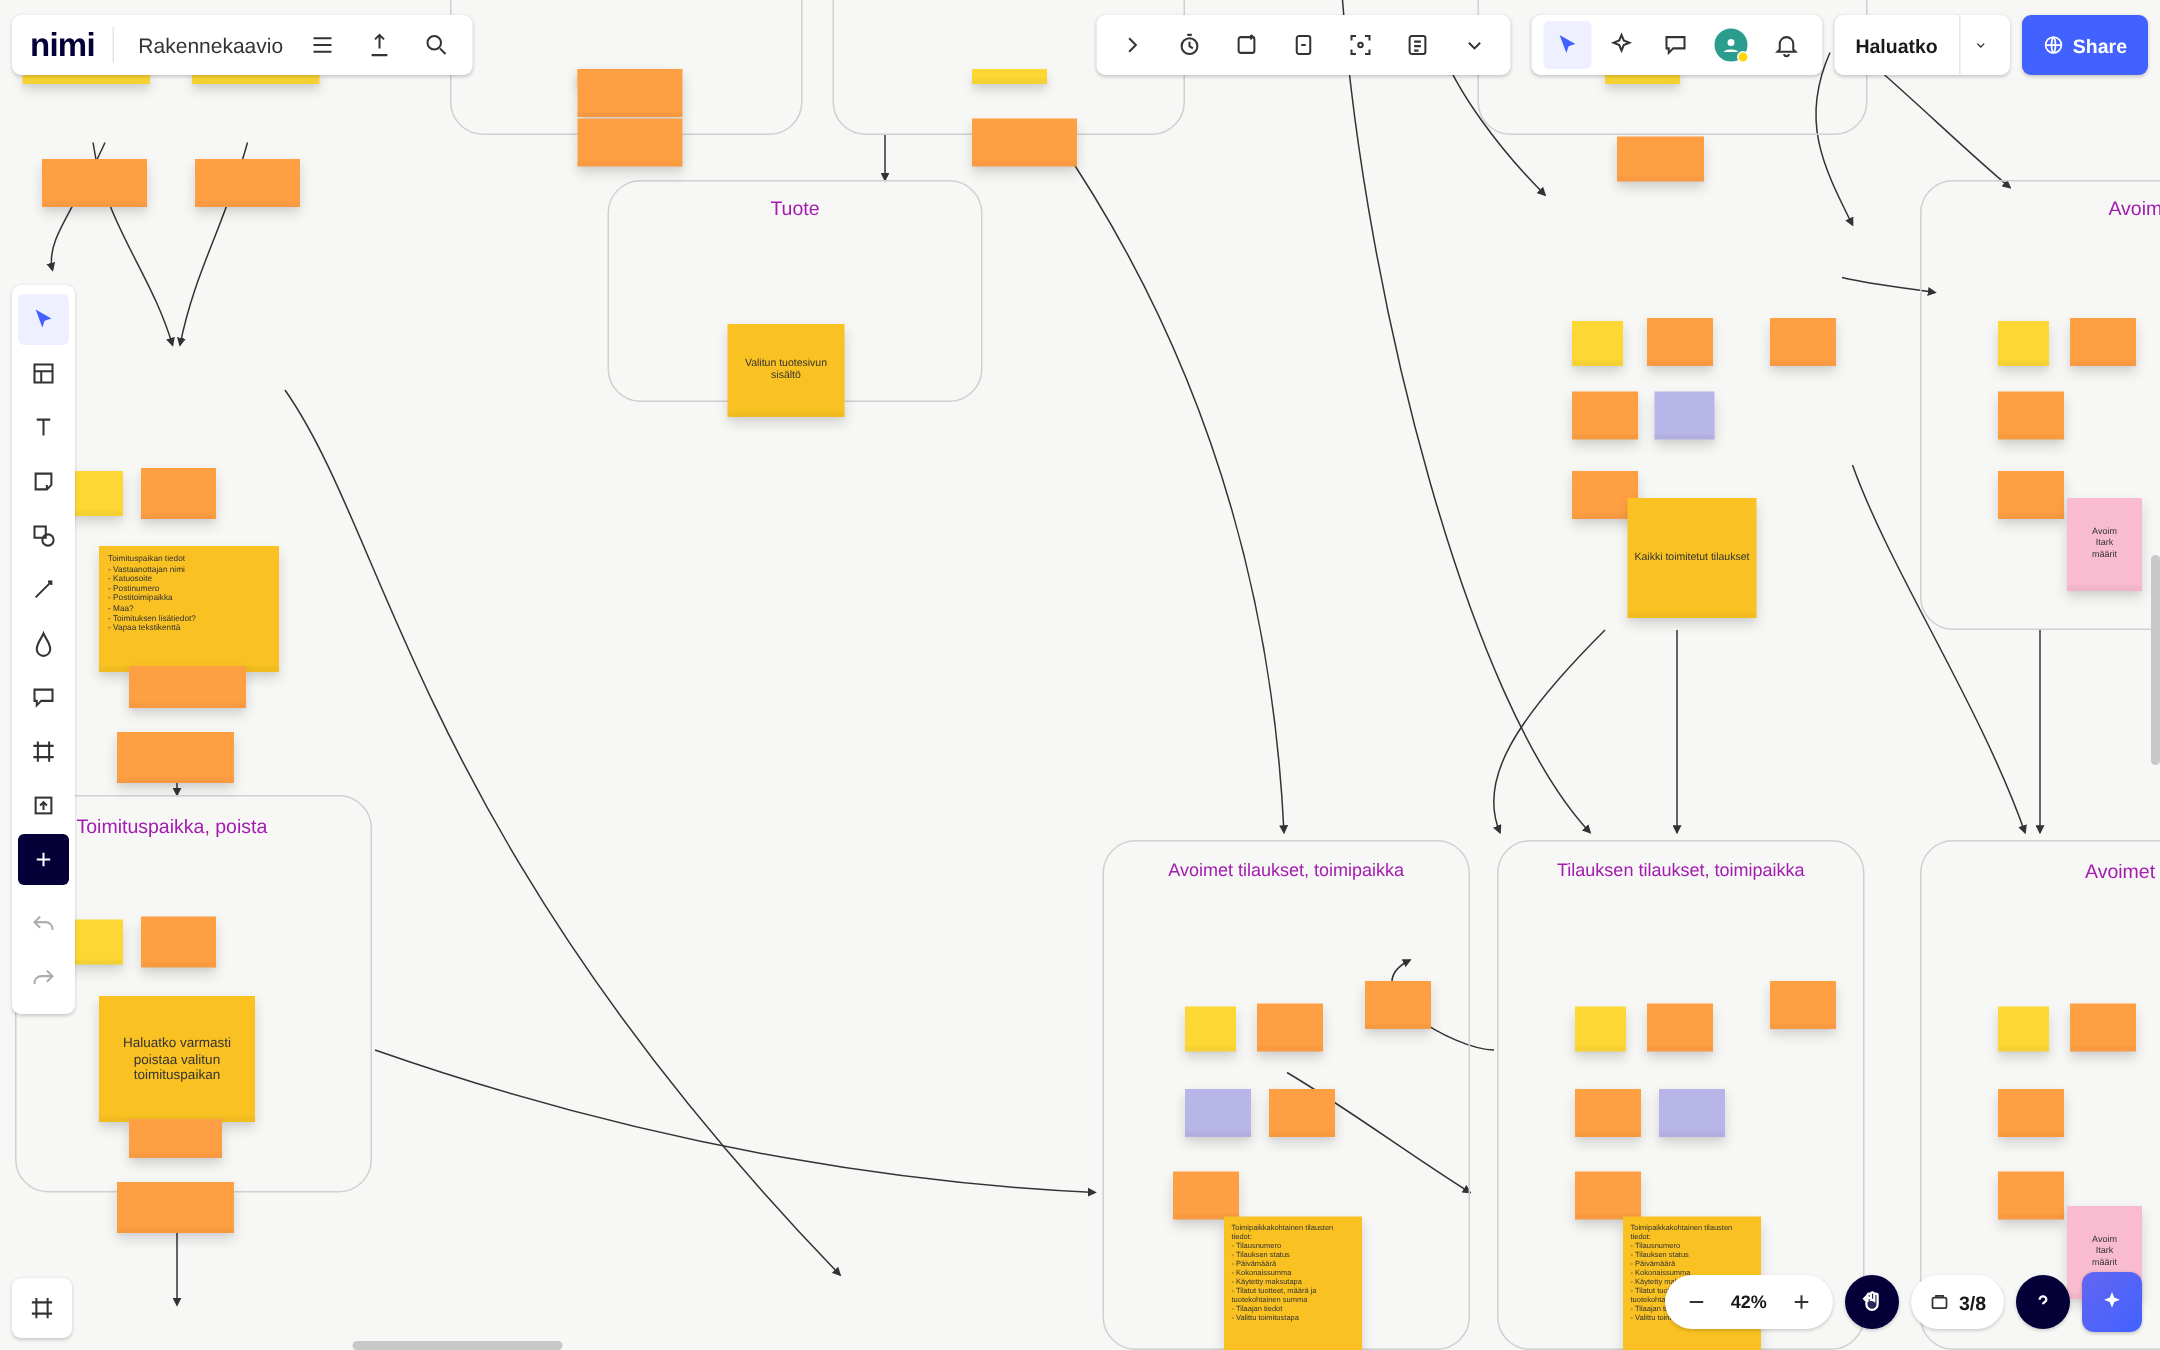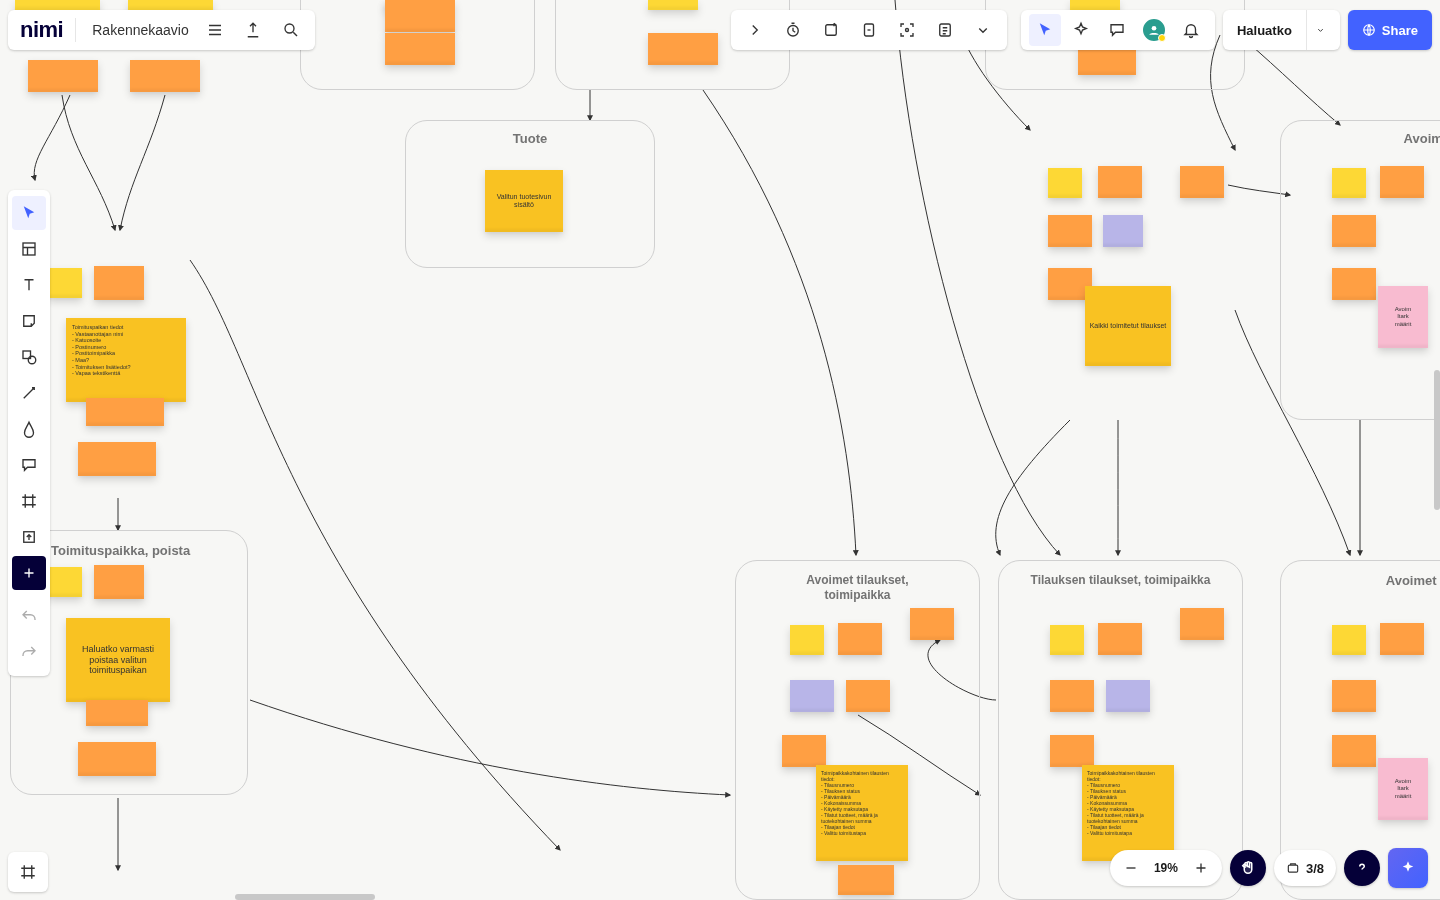--- a/index.html
+++ b/index.html
@@ -129,28 +129,28 @@
   svg.connectors {
     position: absolute; inset: 0; width: 100%; height: 100%; z-index: 2;
     pointer-events: none;
   }
   .frame {
     position: absolute; border: 1px solid #d0d0d0; border-radius: 22px;
     background: transparent; z-index: 3;
   }
   .frame-title {
     position: absolute; top: 10px; left: 0; right: 0; text-align: center;
-    font-size: 13px; font-weight: 700; color: #737373;
+    font-size: 13px; font-weight: 400; color: #a21caf;
   }
   .note {
     position: absolute; z-index: 5;
     box-shadow: var(--note-shadow);
     font-size: 6px; color: #333;
     display: flex; align-items: center; justify-content: center; text-align: center;
-    padding: 4px; line-height: 1.2;
+    padding: 4px; line-height: 1.2; margin-top: 46px;
   }
   .note.yellow { background: var(--yellow); }
   .note.dyellow { background: var(--dark-yellow); }
   .note.orange { background: var(--orange); }
   .note.purple { background: var(--purple); }
   .note.pink { background: var(--pink); }
   .note::after {
     content:""; position:absolute; bottom:-3px; left:0; right:0; height:6px;
     background: linear-gradient(to bottom, rgba(0,0,0,0.05), transparent);
     filter: blur(1px);
@@ -525,21 +525,21 @@
   </span>
 </div>
 
 <div class="bottom-controls">
   <div class="zoom-group">
     <span class="icon-btn">
       <svg viewBox="0 0 24 24">
           <path d="M6 12h12"></path>
         </svg>
     </span>
-    <span class="zoom-val">19%</span>
+    <span class="zoom-val">42%</span>
     <span class="icon-btn">
       <svg viewBox="0 0 24 24">
           <path d="M12 6v12M6 12h12"></path>
         </svg>
     </span>
   </div>
   <div class="circle-btn">
     <svg viewBox="0 0 24 24">
         <path d="M8 12V6a1.5 1.5 0 013 0v5M11 11V5a1.5 1.5 0 013 0v6M14 11V6a1.5 1.5 0 013 0v8a5 5 0 01-10 0v-3l-2-2 2-2z" stroke="#fff" fill="#fff" fill-opacity="0.15"></path>
       </svg>

